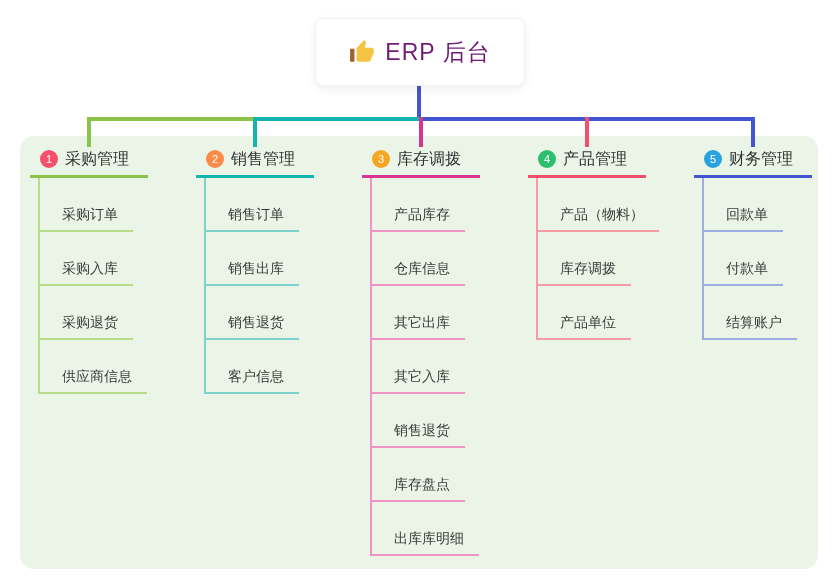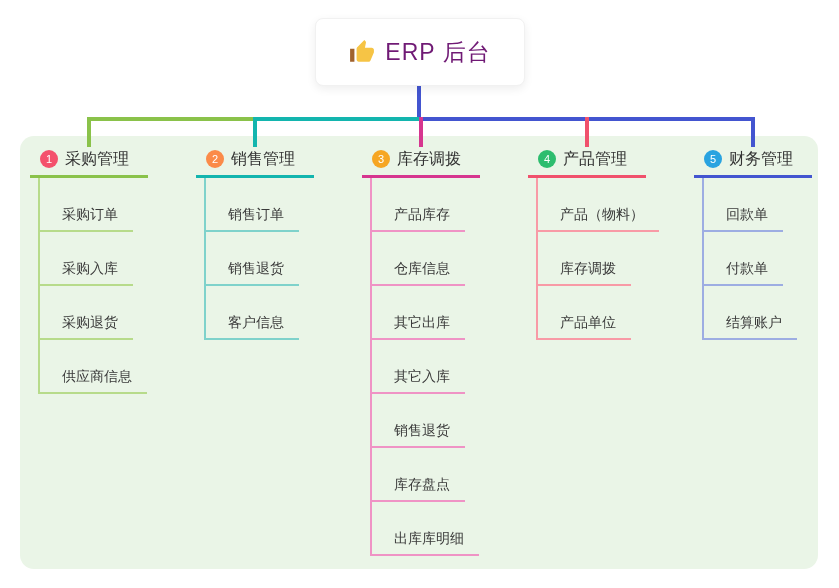--- a/index.html
+++ b/index.html
@@ -95,20 +95,23 @@
     <div class="branch" style="left: 196px; --line: #13b5ae; --tint: #7fd2cb; --badge: #fb8b49;">
       <div class="branch-header">
         <span class="badge">2</span>
         <span class="branch-label">销售管理</span>
       </div>
       <div class="children">
         <div class="child">
           <span class="child-label">销售订单</span>
         </div>
         <div class="child">
+          <span class="child-label">销售出库</span>
+        </div>
+        <div class="child">
           <span class="child-label">销售退货</span>
         </div>
         <div class="child">
           <span class="child-label">客户信息</span>
         </div>
       </div>
     </div>
     <div class="branch" style="left: 362px; --line: #d6368f; --tint: #ef93c5; --badge: #f6a623;">
       <div class="branch-header">
         <span class="badge">3</span>

